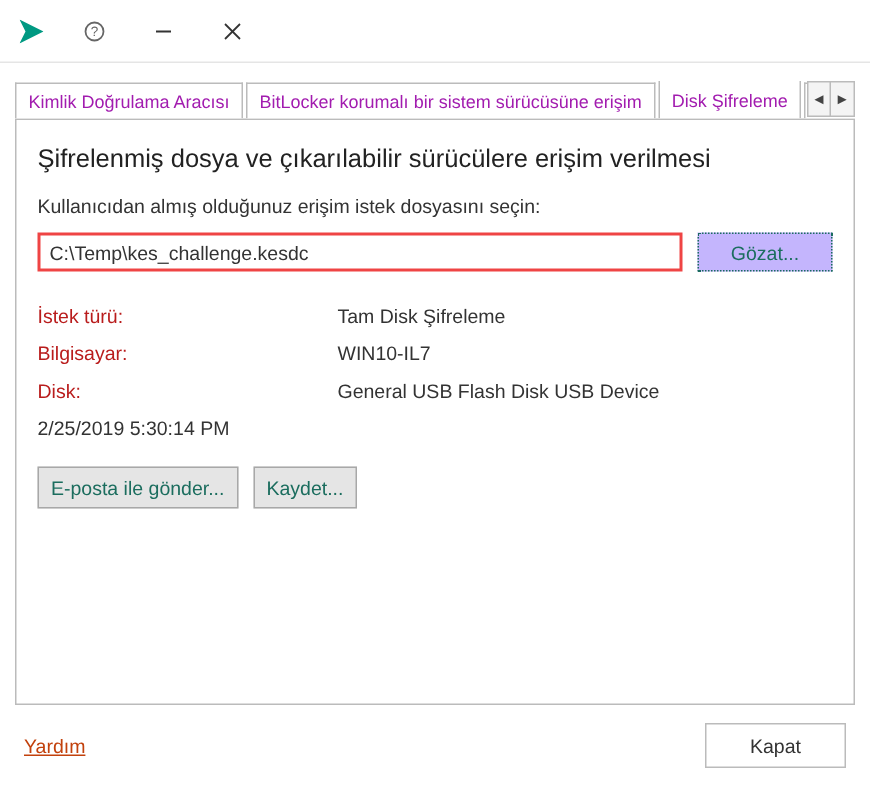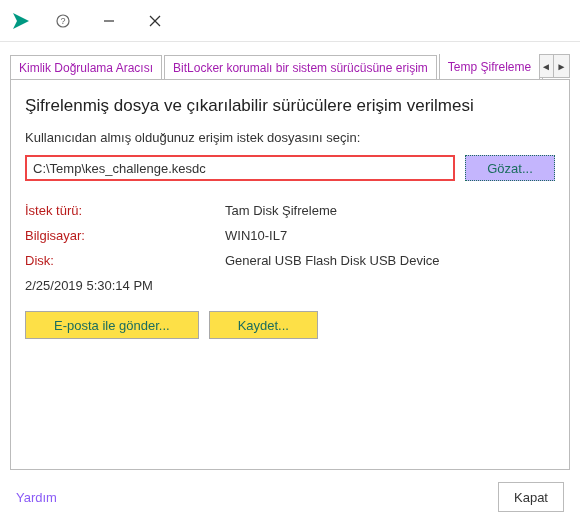--- a/index.html
+++ b/index.html
@@ -27,26 +27,26 @@
   .filerow { display: flex; gap: 10px; margin-bottom: 22px; }
   .fileinput { flex: 1; border: 2px solid #ef4444; height: 26px; padding: 0 6px; font-size: 13px; color: #333; background: #fff; }
   .browsebtn { width: 90px; height: 26px; border: 1px dotted #1b6d5e; color: #1b6d5e; background: #c4b5fd; font-size: 13px; cursor: pointer; }
 
   .details { display: grid; grid-template-columns: 200px 1fr; row-gap: 10px; font-size: 13px; color: #333; margin-bottom: 18px; }
   .details .lbl { color: #b91c1c; }
   .details .val { color: #333; }
 
   .savetext { font-size: 13px; color: #333; margin-bottom: 12px; }
   .btnrow { display: flex; gap: 10px; }
-  .gbtn { border: 1px solid #a8a8a8; background: #fde047; color: #1b6d5e; font-size: 13px; height: 28px; padding: 0 28px; cursor: pointer; }
+  .gbtn { border: 1px solid #a8a8a8; background: #e5e5e5; color: #1b6d5e; font-size: 13px; height: 28px; padding: 0 8px; cursor: pointer; }
 
   
   .footer { position: absolute; left: 0; right: 0; bottom: 0; height: 54px; display: flex; align-items: center; justify-content: space-between; padding: 0 16px; background: #fff; }
-  .helplink { color: #8b5cf6; font-size: 13px; cursor: pointer; }
-  .closebtn { border: 1px solid #bbb; background: #fff; color: #333; font-size: 13px; height: 30px; width: 66px; cursor: pointer; }
+  .helplink { color: #c2410c; font-size: 13px; cursor: pointer; text-decoration: underline; }
+  .closebtn { border: 1px solid #bbb; background: #fff; color: #333; font-size: 13px; height: 30px; width: 94px; cursor: pointer; }
 </style>
 </head>
 <body>
 
 <div class="titlebar">
   <span class="logo">
     <svg width="16" height="16" viewBox="0 0 16 16">
         <polygon points="0,0 16,8 0,16 4,8" fill="#009982"></polygon>
       </svg>
   </span>
@@ -65,21 +65,21 @@
     <svg width="12" height="12" viewBox="0 0 12 12">
         <line x1="1" y1="1" x2="11" y2="11" stroke="#333" stroke-width="1.2"></line>
         <line x1="11" y1="1" x2="1" y2="11" stroke="#333" stroke-width="1.2"></line>
       </svg>
   </div>
 </div>
 
 <div class="tabsrow">
   <div class="tab">Kimlik Doğrulama Aracısı</div>
   <div class="tab">BitLocker korumalı bir sistem sürücüsüne erişim</div>
-  <div class="tab active">Temp Şifreleme</div>
+  <div class="tab active">Disk Şifreleme</div>
   <div class="tab">Aygıt De</div>
   <div class="tabscroll">
     <div class="sbtn">◄</div>
     <div class="sbtn">►</div>
   </div>
 </div>
 
 <div class="panel">
   <h1>Şifrelenmiş dosya ve çıkarılabilir sürücülere erişim verilmesi</h1>
   <div class="instr">Kullanıcıdan almış olduğunuz erişim istek dosyasını seçin:</div>

